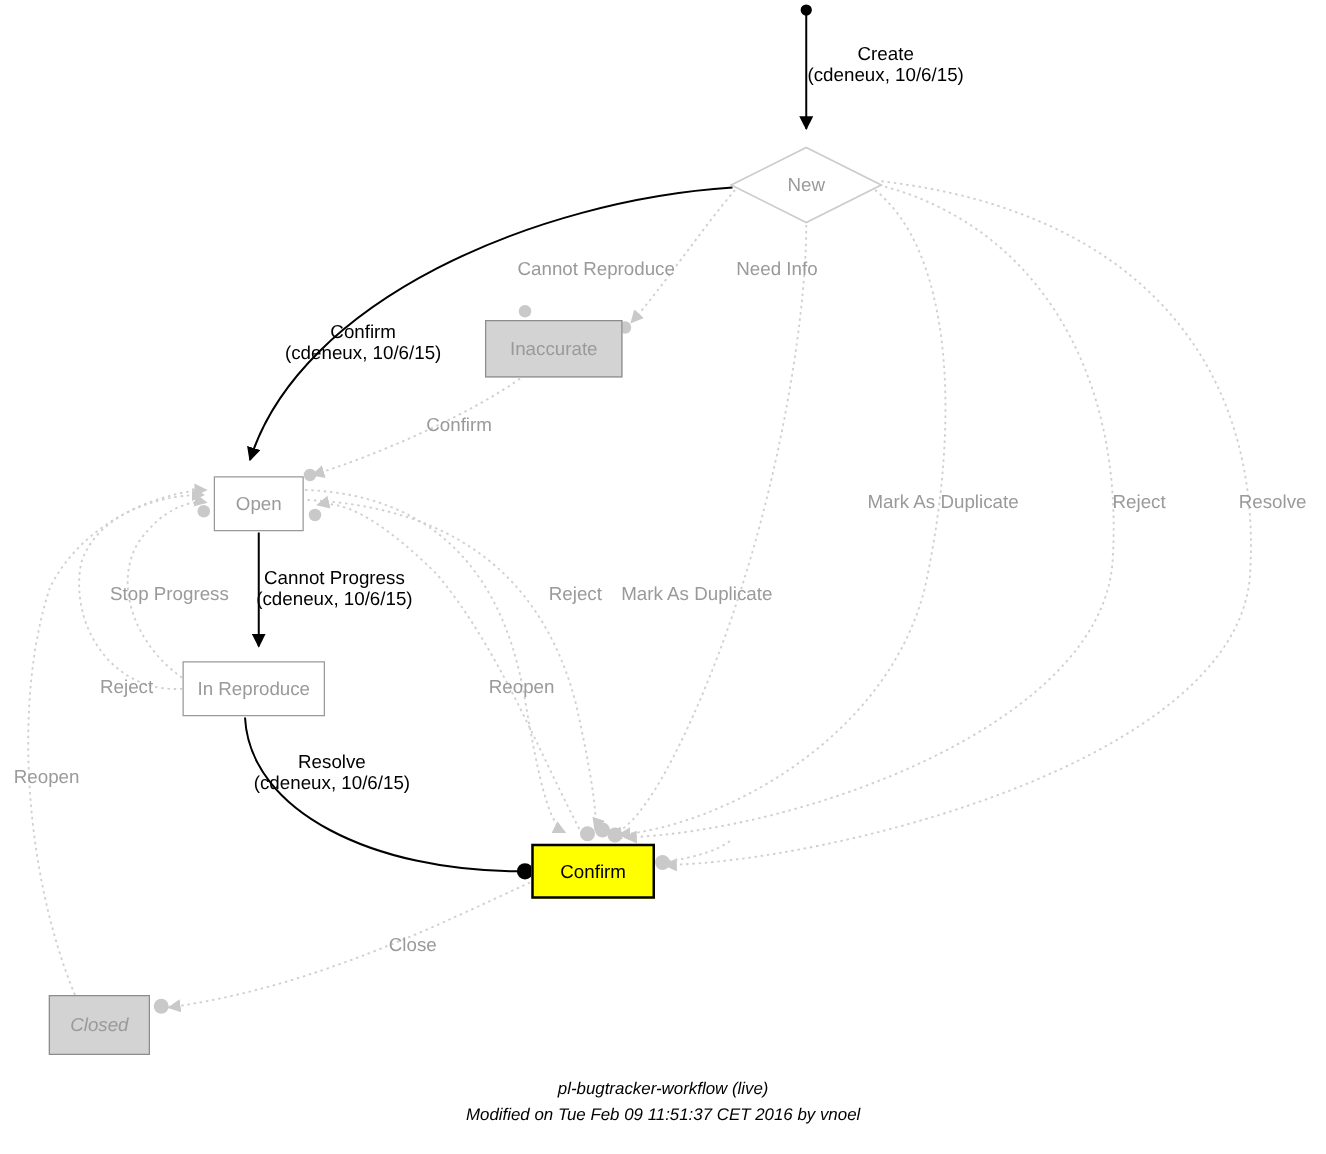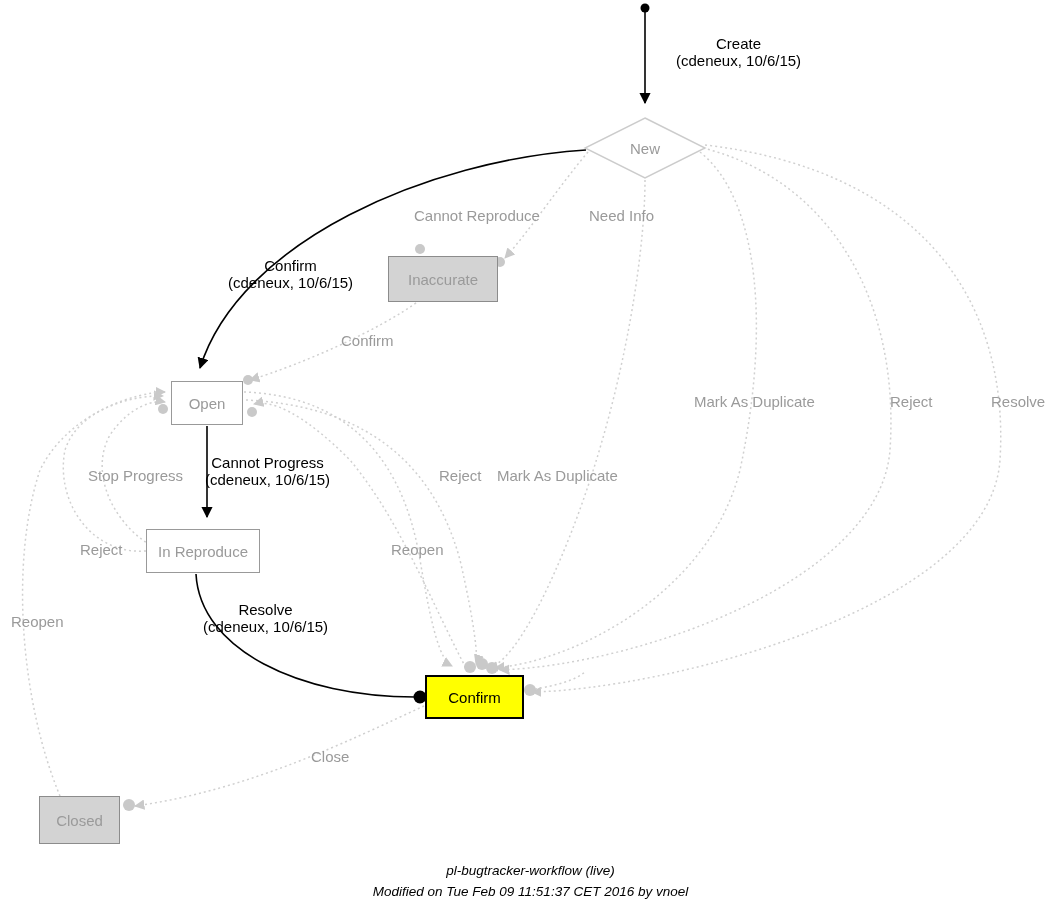--- a/index.html
+++ b/index.html
@@ -174,25 +174,25 @@
   </div>
 
   <div class="node node-rect" style="left:146px; top:529px; width:114px; height:44px;">
     <span>In Reproduce</span>
   </div>
 
   <div class="node node-rect current" style="left:425px; top:675px; width:99px; height:44px;">
     <span>Confirm</span>
   </div>
 
-  <div class="node node-rect filled" style="left:39px; top:796px; width:81px; height:48px;">
+  <div class="node node-rect filled" style="left:39px; top:796px; width:81px; height:48px;font-style:italic;">
     <span>Closed</span>
   </div>
 
-  <div class="label active" style="left:646px; top:35px;padding-left:30px;">
+  <div class="label active" style="left:646px; top:35px;">
     <span class="l1">Create</span>
     <span class="l2">(cdeneux, 10/6/15)</span>
   </div>
 
   <div class="label" style="left:414px; top:207px;">
     <span class="l1">Cannot Reproduce</span>
   </div>
 
   <div class="label" style="left:589px; top:207px;">
     <span class="l1">Need Info</span>

